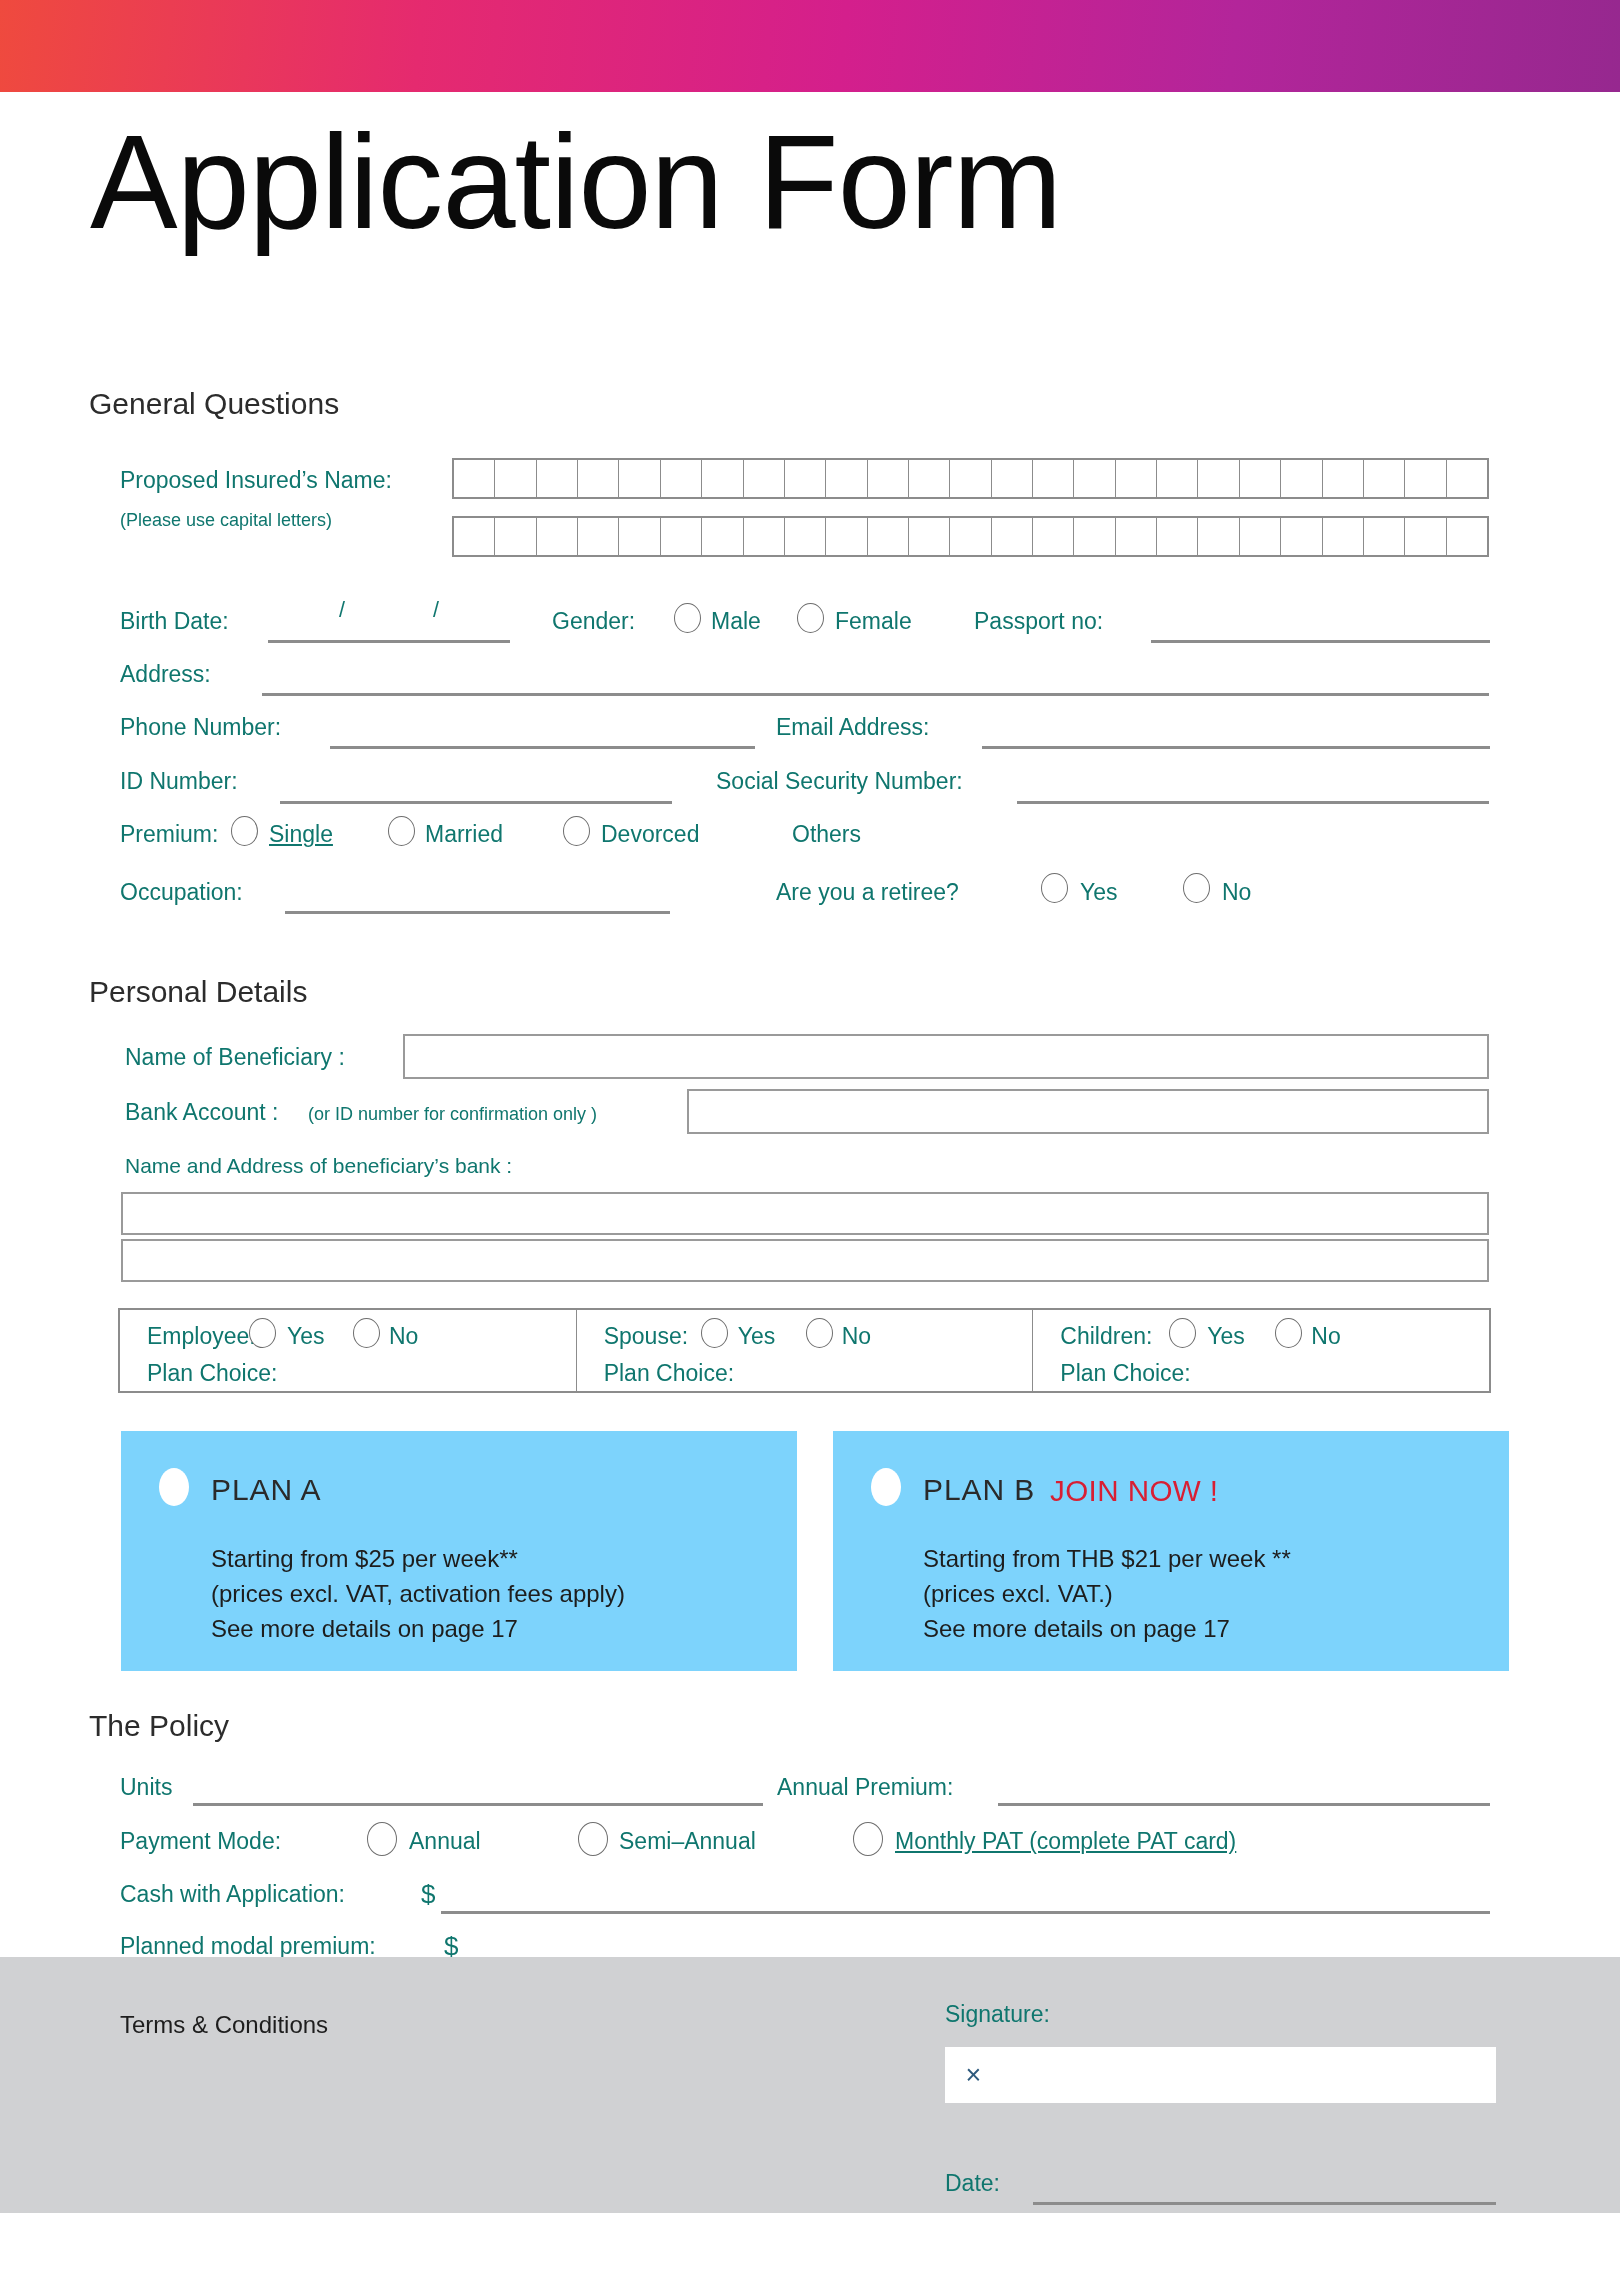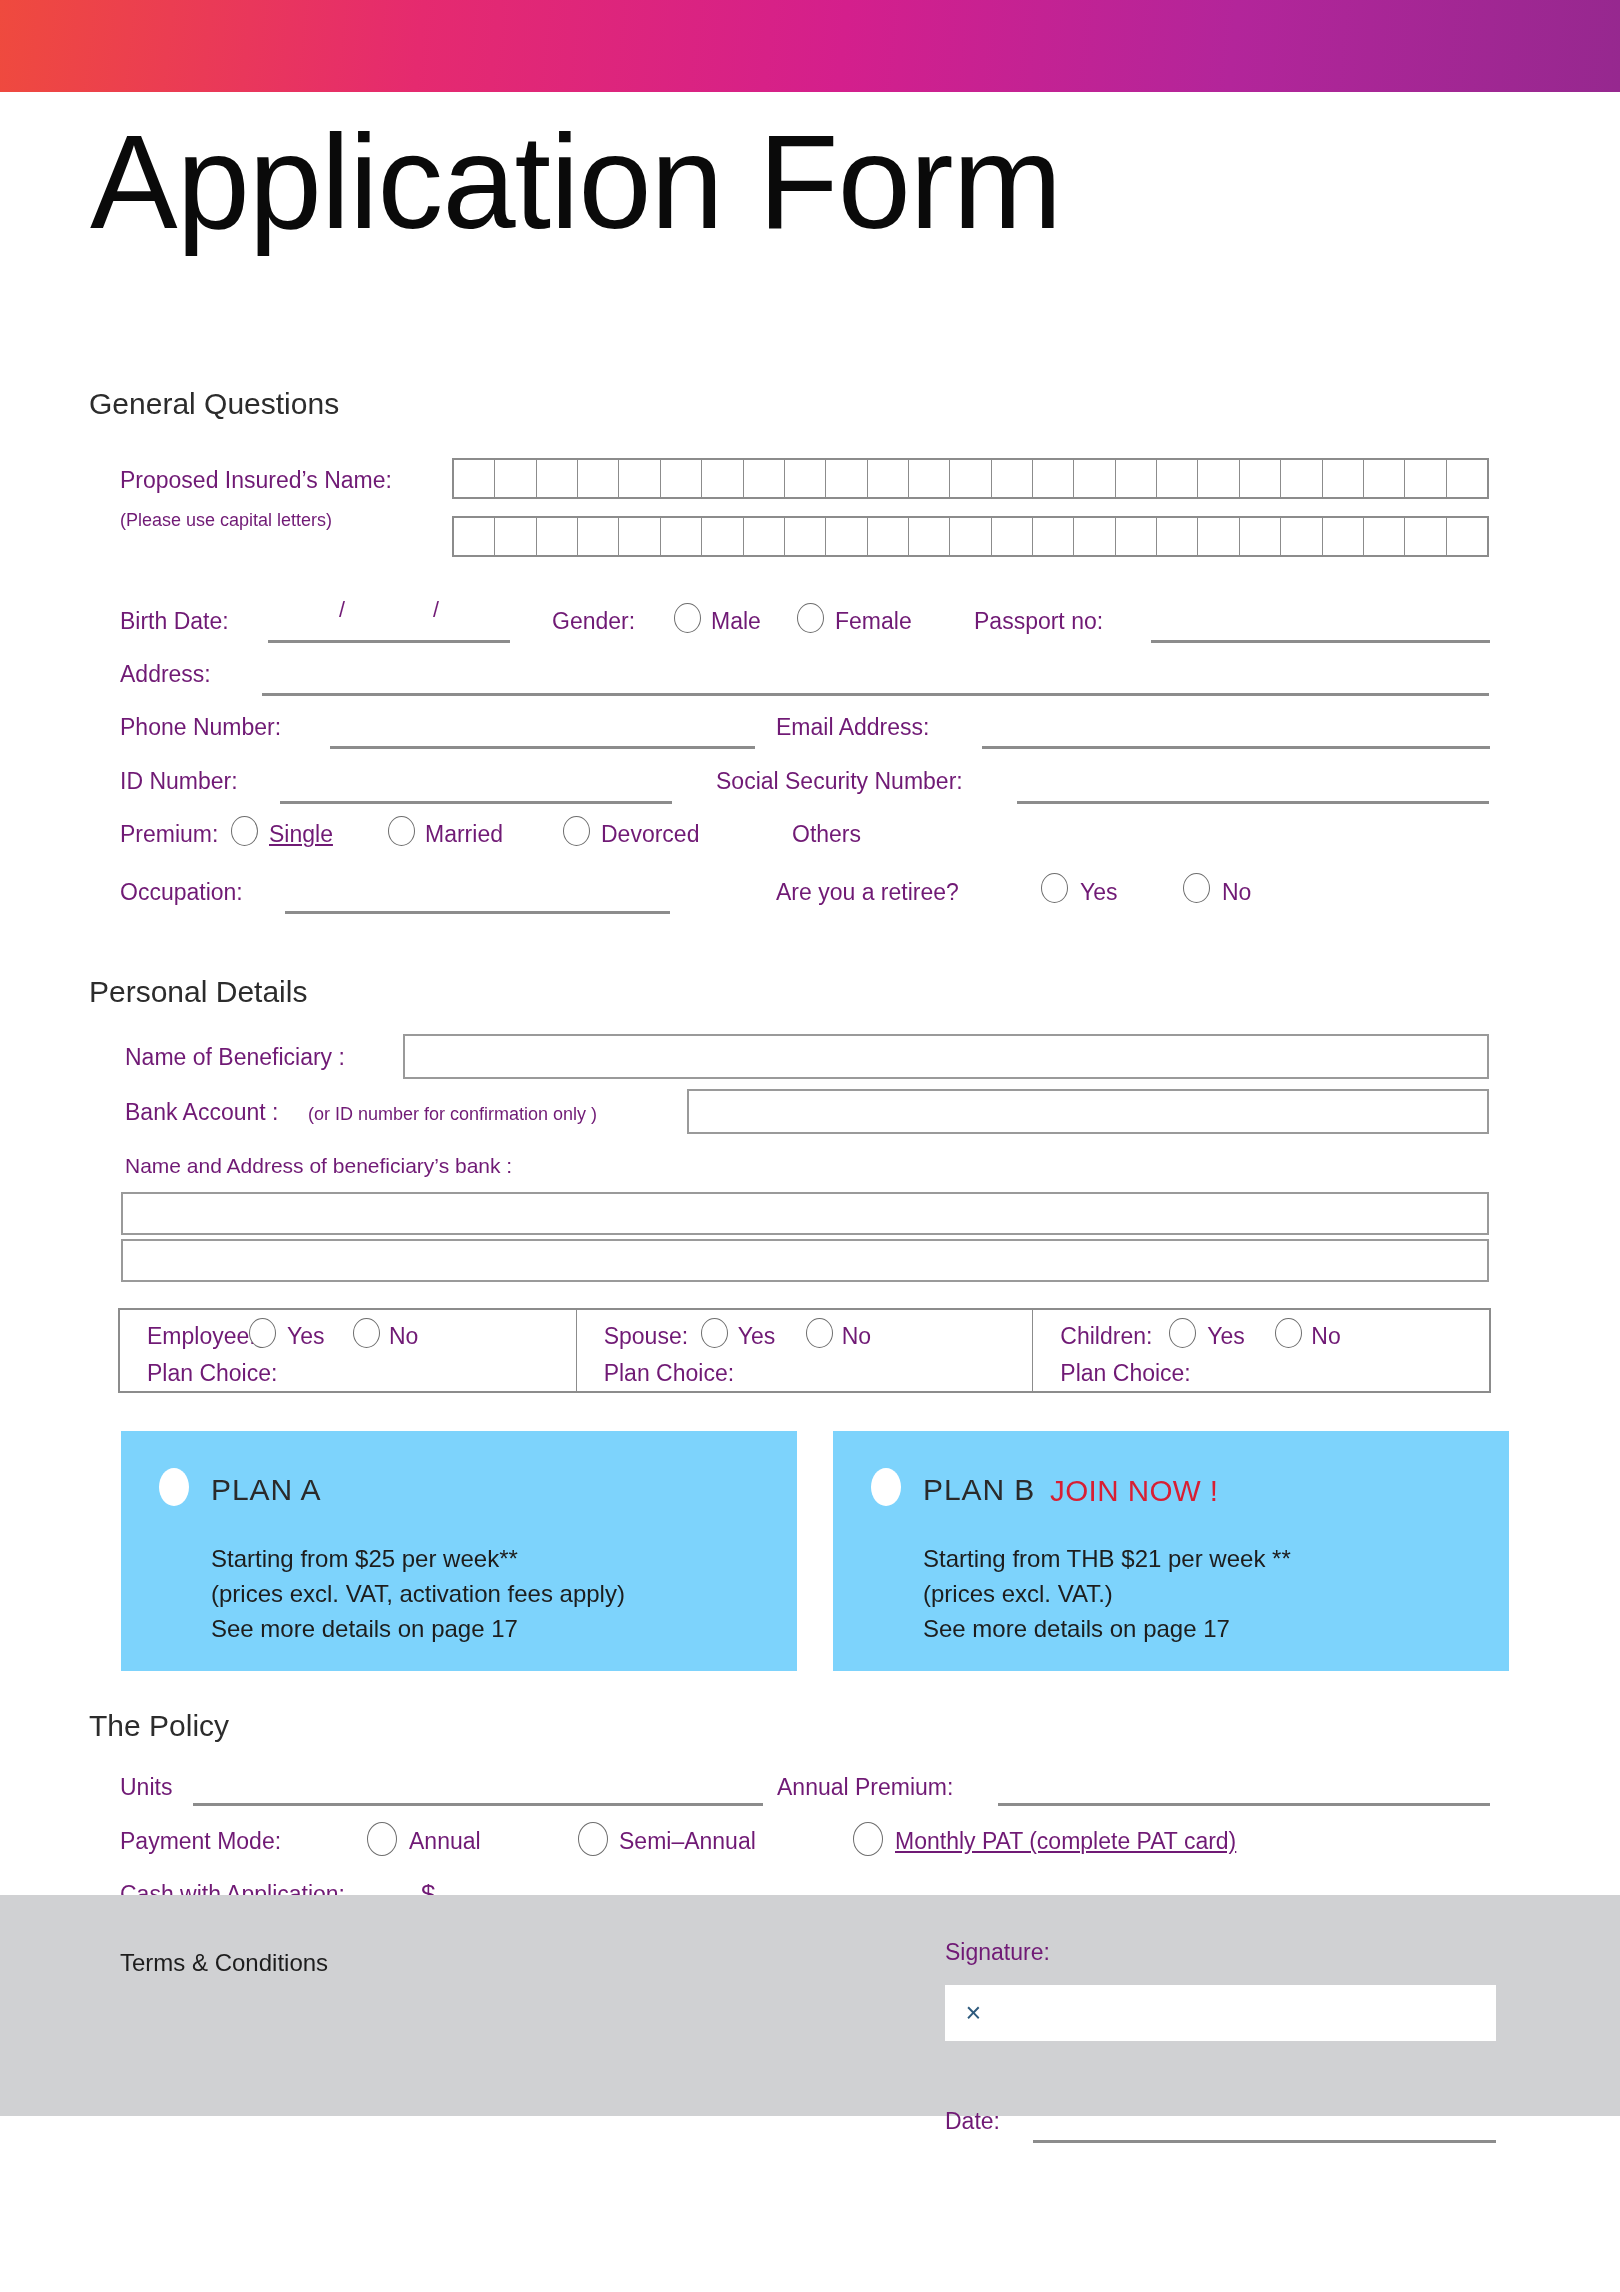--- a/index.html
+++ b/index.html
@@ -28,21 +28,21 @@
     color:#0a0a0a; white-space:nowrap;
     transform:scaleX(0.98);
     transform-origin:left center;
   }
 
   
   .section-title{
     position:absolute; font-size:30px; color:#2c2c2c; font-weight:400; white-space:nowrap;
   }
   .lbl{
-    position:absolute; font-size:23px; color:#701a75; white-space:nowrap; font-weight:400;
+    position:absolute; font-size:23px; color:#0f766e; white-space:nowrap; font-weight:400;
   }
   .lbl.small{ font-size:18px; }
   .rule{
     position:absolute; height:2.7px; background:#8c8c8c;
   }
 
   
   .radio{
     position:absolute; width:27px; height:30px; border:1.8px solid #6e6e6e;
     border-radius:50%; background:#fff;
@@ -84,21 +84,21 @@
   }
   .join-now{
     color:#d81f33; font-size:29.6px; letter-spacing:0.4px;
   }
   .plan-line{
     position:absolute; font-size:24px; color:#1d1d1d; white-space:nowrap; line-height:29px;
   }
 
   
   .footer{
-    position:absolute; left:0; top:1895px; width:1620px; height:221px; background:#d0d1d3;
+    position:absolute; left:0; top:1957px; width:1620px; height:256px; background:#d0d1d3;
   }
   .tc-title{ position:absolute; font-size:24px; color:#1d1d1d; }
   .tc-body{
     position:absolute; font-size:24px; color:#1d1d1d; line-height:35px; width:797px;
   }
   .sig-box{
     position:absolute; background:#ffffff;
   }
   .sig-x{
     position:absolute; font-size:27px; color:#2e5a7d;

